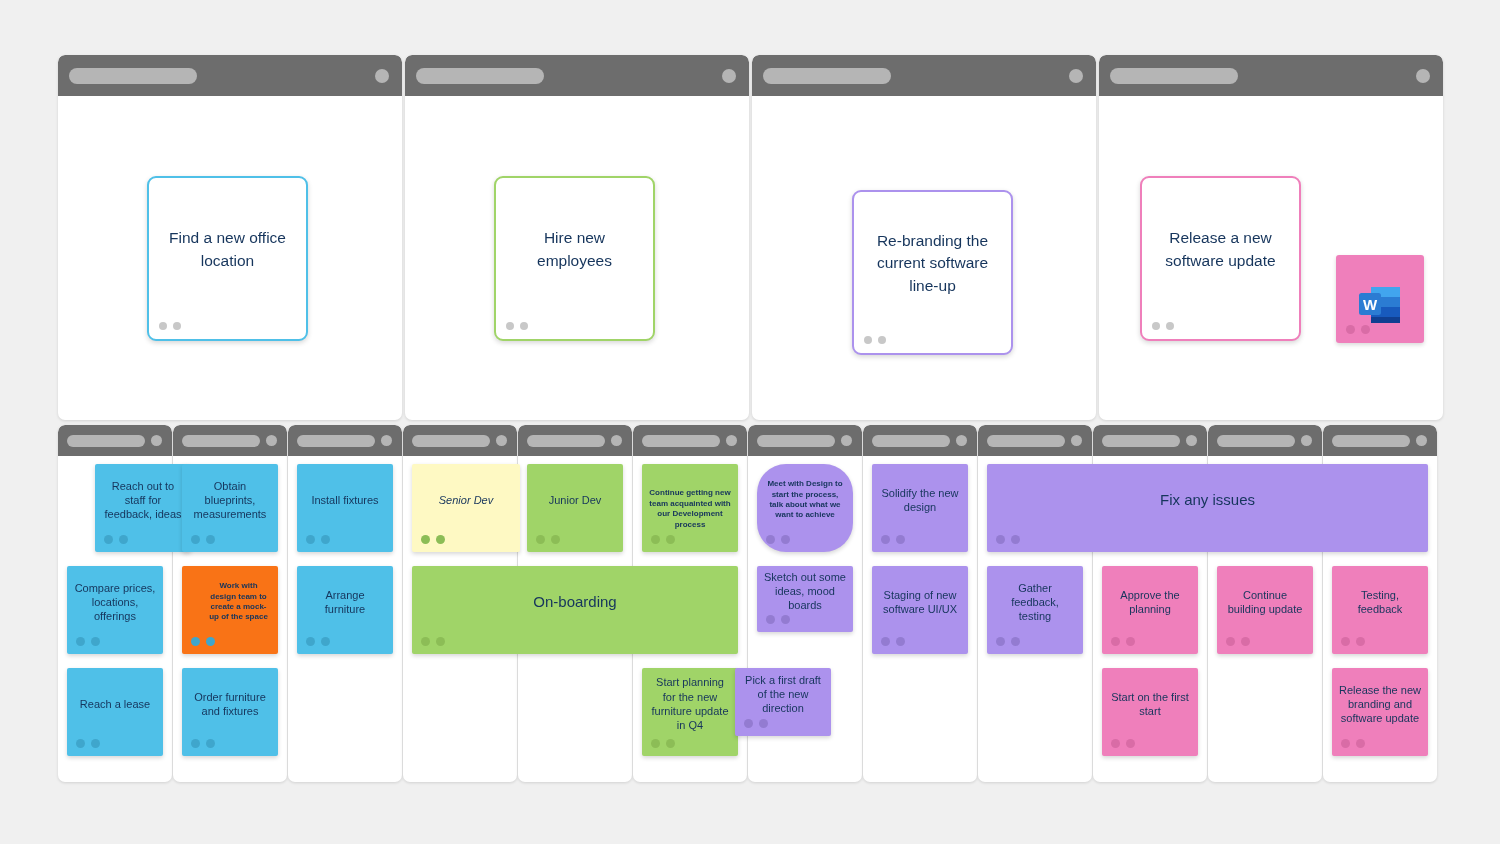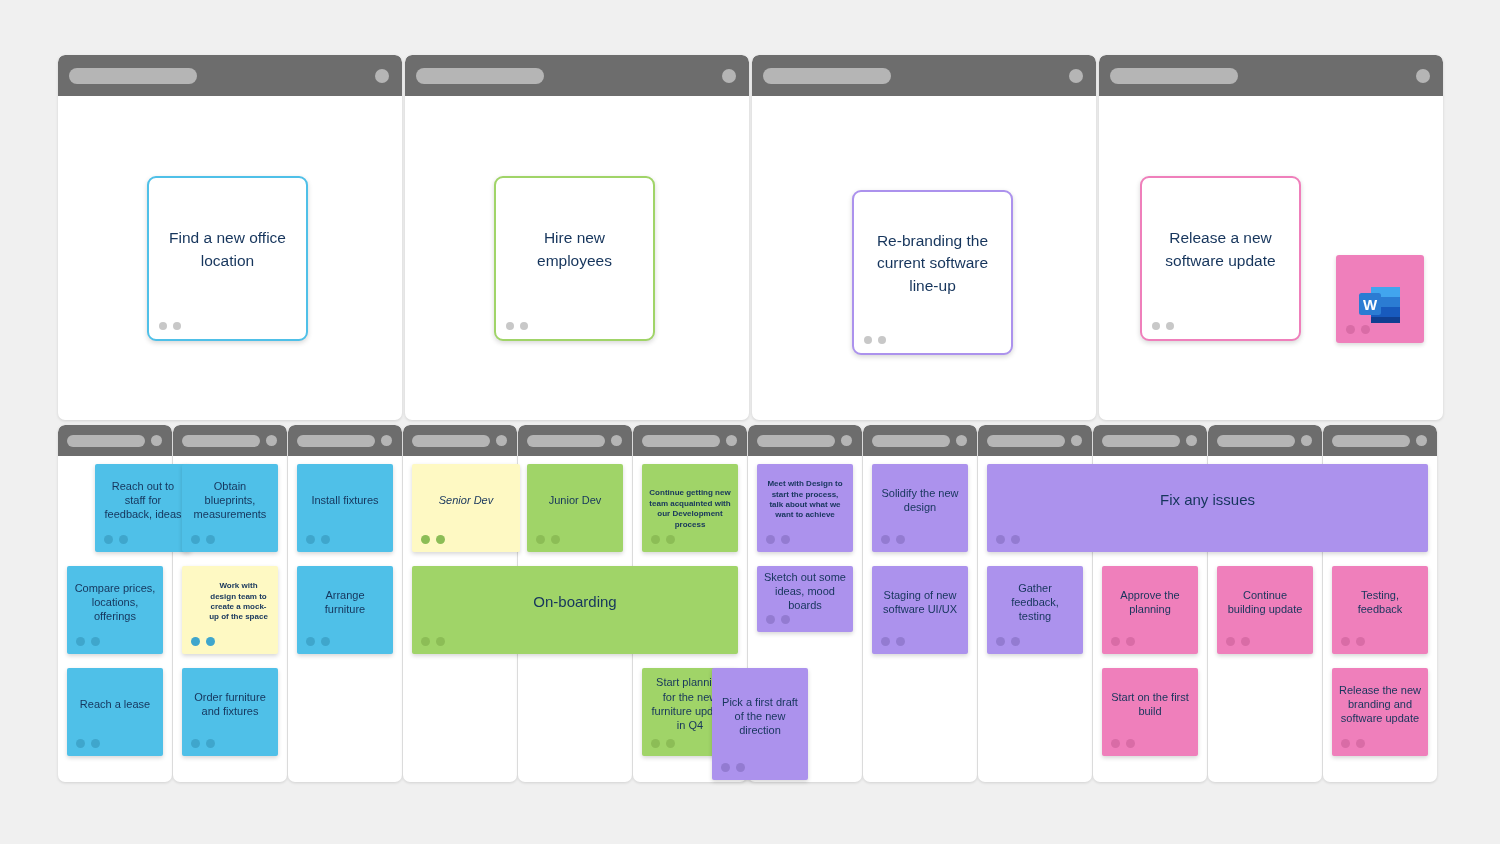--- a/index.html
+++ b/index.html
@@ -311,21 +311,21 @@
         <div class="dots-r"><span class="sdot" style="background:#3fa6cc"></span></div>
       </div>
       <div class="sticky fs-norm" style="left: 182px; top: 464px; width: 96px; height: 88px; background: rgb(79, 192, 232);">
         <div class="sticky-text">Obtain blueprints, measurements</div>
         <div class="dots-l">
           <span class="sdot" style="background:#3fa6cc"></span>
           <span class="sdot" style="background:#3fa6cc"></span>
         </div>
         <div class="dots-r"><span class="sdot" style="background:#3fa6cc"></span></div>
       </div>
-      <div class="sticky fs-small" style="left: 182px; top: 566px; width: 96px; height: 88px; background: #fef9c3; padding-left: 24px;">
+      <div class="sticky fs-small" style="left: 182px; top: 566px; width: 96px; height: 88px; background: #f97316; padding-left: 24px;">
         <div class="sticky-text">Work with design team to create a mock-up of the space</div>
         <div class="dots-l">
           <span class="sdot" style="background:#3fa6cc"></span>
           <span class="sdot" style="background:#3fa6cc"></span>
         </div>
         <div class="dots-r"><span class="sdot" style="background:#3fa6cc"></span></div>
       </div>
       <div class="sticky fs-norm" style="left: 182px; top: 668px; width: 96px; height: 88px; background: rgb(79, 192, 232);">
         <div class="sticky-text">Order furniture and fixtures</div>
         <div class="dots-l">
@@ -383,37 +383,37 @@
         <div class="dots-r"><span class="sdot" style="background:#8cbd56"></span></div>
       </div>
       <div class="sticky fs-norm" style="left: 642px; top: 668px; width: 96px; height: 88px; background: rgb(160, 212, 104);">
         <div class="sticky-text">Start planning for the new furniture update in Q4</div>
         <div class="dots-l">
           <span class="sdot" style="background:#8cbd56"></span>
           <span class="sdot" style="background:#8cbd56"></span>
         </div>
         <div class="dots-r"><span class="sdot" style="background:#8cbd56"></span></div>
       </div>
-      <div class="sticky fs-small" style="left: 757px; top: 464px; width: 96px; height: 88px; background: rgb(172, 146, 237);">
+      <div class="sticky fs-small" style="left: 757px; top: 464px; width: 96px; height: 88px; background: rgb(172, 146, 237); border-radius: 29px;">
         <div class="sticky-text">Meet with Design to start the process, talk about what we want to achieve</div>
         <div class="dots-l">
           <span class="sdot" style="background:#937bd1"></span>
           <span class="sdot" style="background:#937bd1"></span>
         </div>
         <div class="dots-r"><span class="sdot" style="background:#937bd1"></span></div>
       </div>
       <div class="sticky fs-norm" style="left: 757px; top: 566px; width: 96px; height: 66px; background: rgb(172, 146, 237);">
         <div class="sticky-text">Sketch out some ideas, mood boards</div>
         <div class="dots-l">
           <span class="sdot" style="background:#937bd1"></span>
           <span class="sdot" style="background:#937bd1"></span>
         </div>
         <div class="dots-r"><span class="sdot" style="background:#937bd1"></span></div>
       </div>
-      <div class="sticky fs-norm" style="left: 712px; top: 668px; width: 96px; height: 112px; background: rgb(172, 146, 237); text-align: center;">
+      <div class="sticky fs-norm" style="left: 735px; top: 668px; width: 96px; height: 68px; background: rgb(172, 146, 237); text-align: center;">
         <div class="sticky-text">Pick a first draft of the new direction</div>
         <div class="dots-l">
           <span class="sdot" style="background:#937bd1"></span>
           <span class="sdot" style="background:#937bd1"></span>
         </div>
         <div class="dots-r"><span class="sdot" style="background:#937bd1"></span></div>
       </div>
       <div class="sticky fs-norm" style="left: 872px; top: 464px; width: 96px; height: 88px; background: rgb(172, 146, 237);">
         <div class="sticky-text">Solidify the new design</div>
         <div class="dots-l">
@@ -448,21 +448,21 @@
       </div>
       <div class="sticky fs-norm" style="left: 1102px; top: 566px; width: 96px; height: 88px; background: rgb(239, 127, 187);">
         <div class="sticky-text">Approve the planning</div>
         <div class="dots-l">
           <span class="sdot" style="background:#d96ca6"></span>
           <span class="sdot" style="background:#d96ca6"></span>
         </div>
         <div class="dots-r"><span class="sdot" style="background:#d96ca6"></span></div>
       </div>
       <div class="sticky fs-norm" style="left: 1102px; top: 668px; width: 96px; height: 88px; background: rgb(239, 127, 187);">
-        <div class="sticky-text">Start on the first build</div>
+        <div class="sticky-text">Start on the first start</div>
         <div class="dots-l">
           <span class="sdot" style="background:#d96ca6"></span>
           <span class="sdot" style="background:#d96ca6"></span>
         </div>
         <div class="dots-r"><span class="sdot" style="background:#d96ca6"></span></div>
       </div>
       <div class="sticky fs-norm" style="left: 1217px; top: 566px; width: 96px; height: 88px; background: rgb(239, 127, 187);">
         <div class="sticky-text">Continue building update</div>
         <div class="dots-l">
           <span class="sdot" style="background:#d96ca6"></span>

